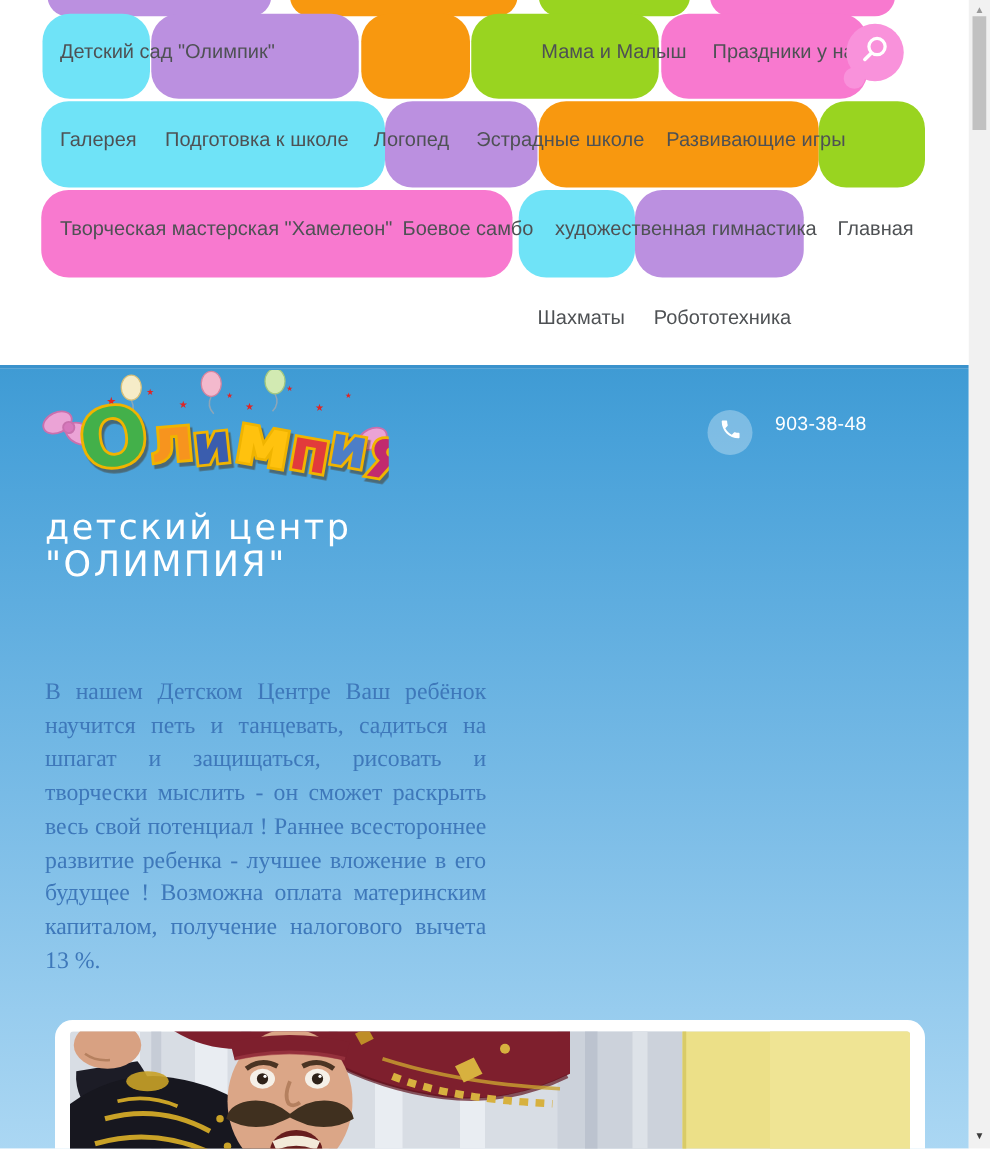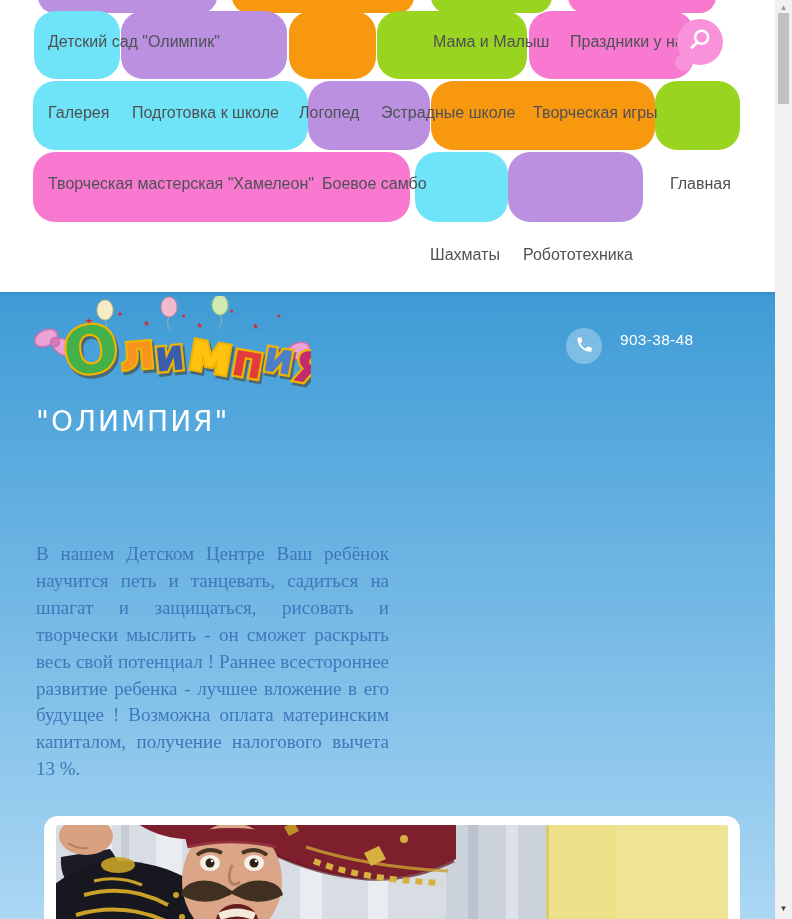--- a/index.html
+++ b/index.html
@@ -66,24 +66,25 @@
     <div class="blk r3 c-purple" style="left:508px;width:135px"></div>
 
     <div class="mi" style="left:48px;top:33px">Детский сад "Олимпик"</div>
     <div class="mi" style="left:433px;top:33px">Мама и Малыш</div>
     <div class="mi" style="left:570px;top:33px">Праздники у нас</div>
 
     <div class="mi" style="left:48px;top:104px">Галерея</div>
     <div class="mi" style="left:132px;top:104px">Подготовка к школе</div>
     <div class="mi" style="left:299px;top:104px">Логопед</div>
     <div class="mi" style="left:381px;top:104px">Эстрадные школе</div>
-    <div class="mi" style="left:533px;top:104px">Творческая игры</div>
+    <div class="mi" style="left:533px;top:104px">Развивающие игры</div>
 
     <div class="mi" style="left:48px;top:175px">Творческая мастерская "Хамелеон"</div>
     <div class="mi" style="left:322px;top:175px">Боевое самбо</div>
+    <div class="mi" style="left:444px;top:175px">художественная гимнастика</div>
     <div class="mi" style="left:670px;top:175px">Главная</div>
 
     <div class="mi" style="left:430px;top:246px">Шахматы</div>
     <div class="mi" style="left:523px;top:246px">Робототехника</div>
 
     <div class="search-blob" style="left:677px;top:19px;width:46px;height:46px"></div>
     <div class="search-blob" style="left:675px;top:54px;width:17px;height:17px"></div>
     <div class="search-btn">
       <span>
         <svg width="26" height="26" viewBox="0 0 24 24">
@@ -145,20 +146,21 @@
     <div class="phone-chip">
       <span>
         <svg width="19" height="19" viewBox="0 0 24 24">
           <path fill="#ffffff" d="M6.62 10.79c1.44 2.83 3.76 5.14 6.59 6.59l2.2-2.21c.27-.27.67-.36 1.02-.24 1.12.37 2.33.57 3.57.57.55 0 1 .45 1 1V20c0 .55-.45 1-1 1-9.39 0-17-7.61-17-17 0-.55.45-1 1-1h3.5c.55 0 1 .45 1 1 0 1.25.2 2.45.57 3.57.11.35.03.74-.25 1.02l-2.2 2.2z"></path>
         </svg>
       </span>
     </div>
     <div class="phone-num">903-38-48</div>
 
     <div class="title">
+      <div>детский центр</div>
       <div>"ОЛИМПИЯ"</div>
     </div>
 
     <div class="desc">В нашем Детском Центре Ваш ребёнок научится петь и танцевать, садиться на шпагат и защищаться, рисовать и творчески мыслить - он сможет раскрыть весь свой потенциал ! Раннее всестороннее развитие ребенка - лучшее вложение в его будущее ! Возможна оплата материнским капиталом, получение налогового вычета 13 %.</div>
 
     <div class="card">
       <div class="vid">
         <svg width="672" height="130" viewBox="0 0 672 130" preserveAspectRatio="none">
 
           <rect width="672" height="130" fill="#d8dde4"></rect>

